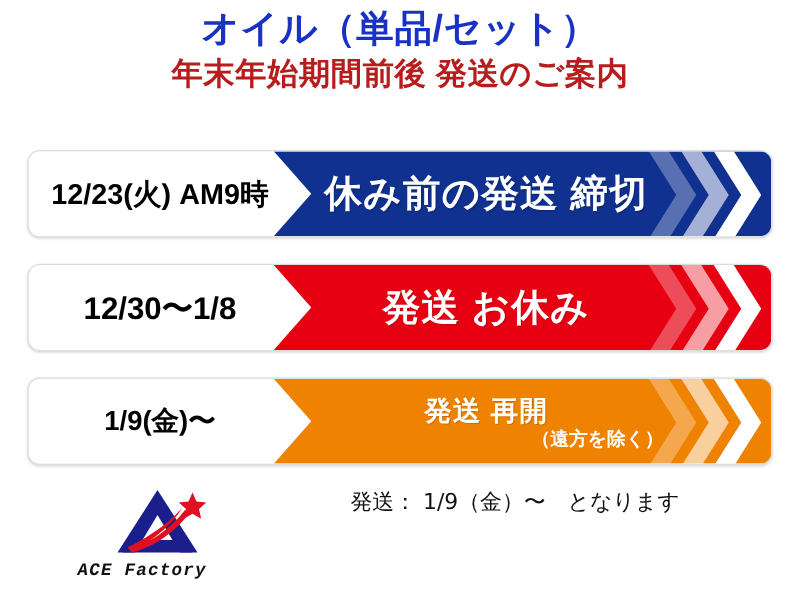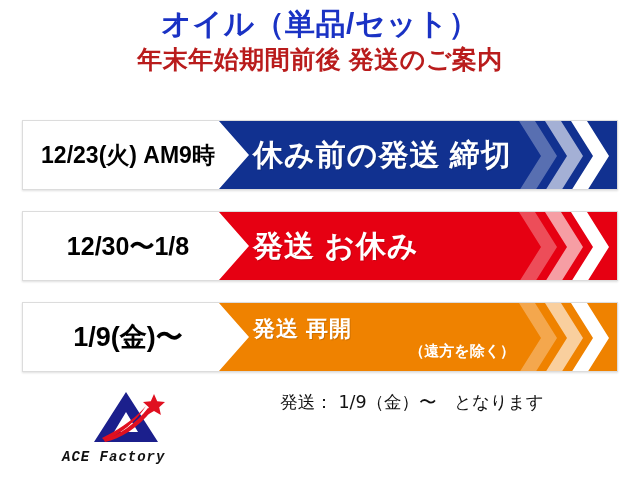--- a/index.html
+++ b/index.html
@@ -42,21 +42,21 @@
     position: absolute;
     left: 22px;
     top: 120px;
     width: 596px;
   }
   .row {
     position: relative;
     width: 596px;
     height: 70px;
     margin-bottom: 21px;
-    border-radius: 0;
+    border-radius: 10px;
     background: #ffffff;
     border: 1px solid #dcdcdc;
     box-shadow: 0 1px 2px rgba(0,0,0,0.13);
     overflow: hidden;
     box-sizing: border-box;
   }
 
   
   .band {
     position: absolute;
@@ -91,31 +91,32 @@
     display: flex;
     align-items: center;
     justify-content: center;
     color: #000000;
     font-weight: bold;
     white-space: nowrap;
     z-index: 3;
   }
   .row-1 .date-label { font-size: 23px; padding-right: 4px; }
   .row-2 .date-label { font-size: 25px; padding-right: 14px; }
-  .row-3 .date-label { font-size: 27px; padding-right: 22px; }
+  .row-3 .date-label { font-size: 22px; padding-right: 22px; }
 
   
   .band-text {
     position: absolute;
     left: 230px;
-    right: 108px;
+    right: 92px;
     top: 0;
     height: 100%;
     display: flex;
     flex-direction: column;
+    align-items: center;
     justify-content: center;
     z-index: 4;
     pointer-events: none;
   }
   .band-main {
     color: #ffffff;
     font-weight: bold;
     font-size: 30px;
     letter-spacing: 1px;
     text-shadow: 1px 1px 0 rgba(0,0,0,0.14);

